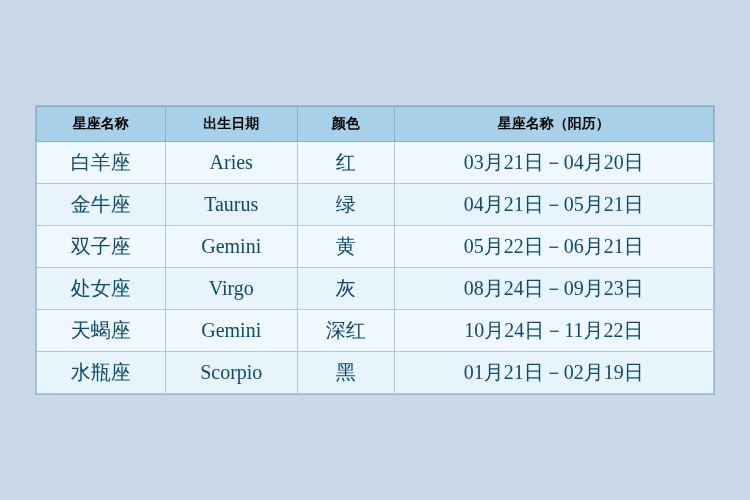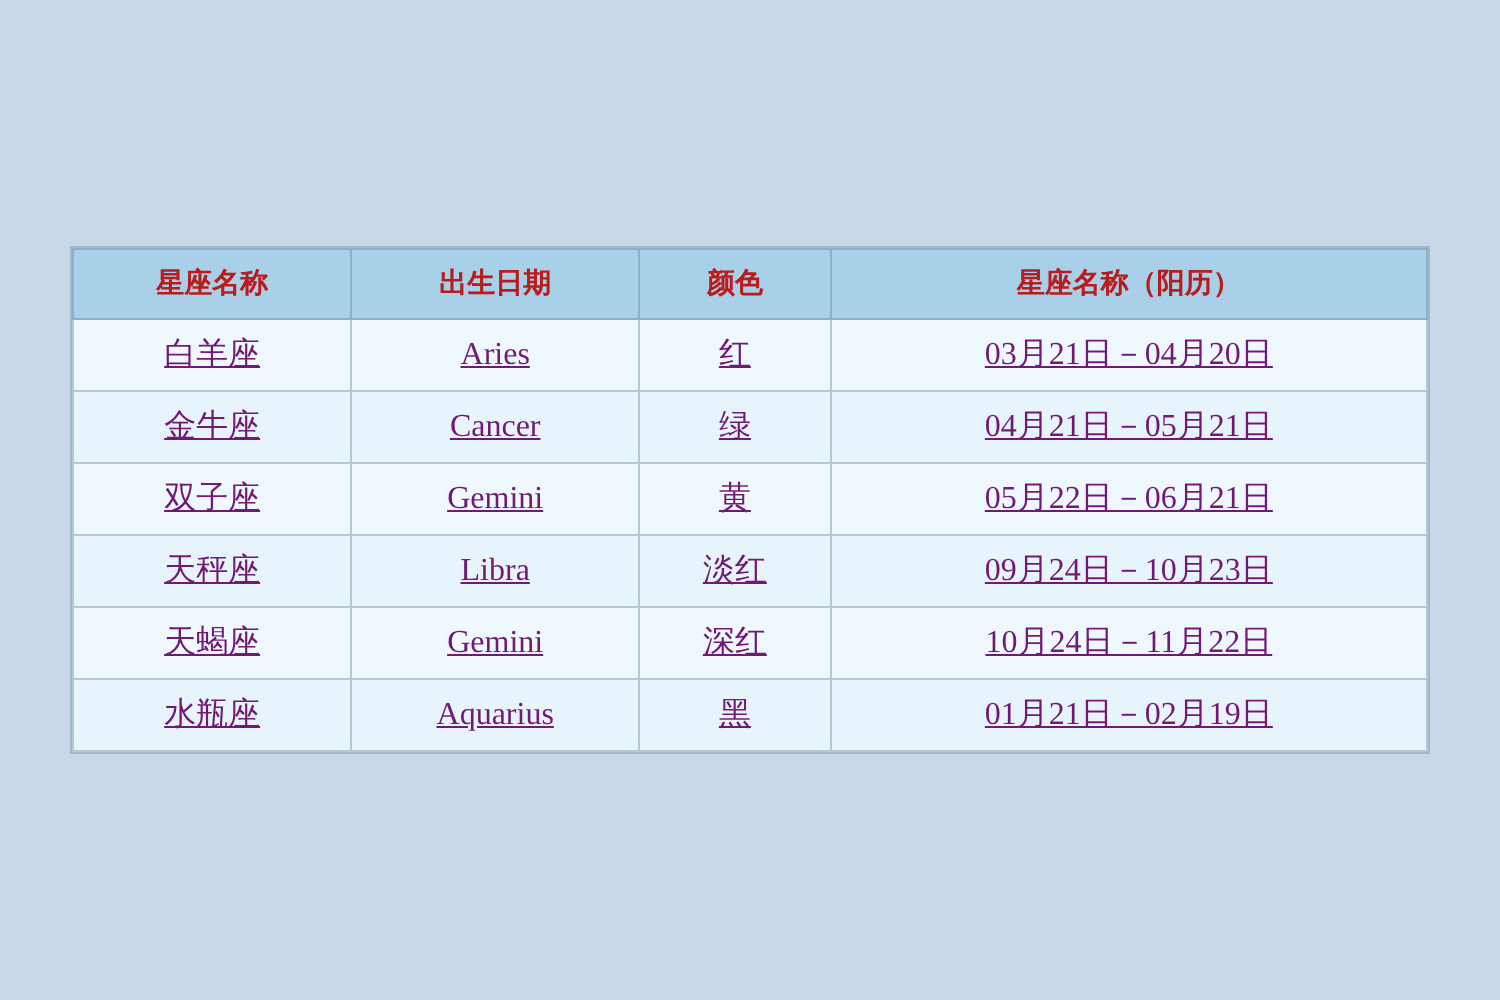--- a/index.html
+++ b/index.html
@@ -28,32 +28,31 @@
     table {
       width: 100%;
       border-collapse: collapse;
     }
 
     thead tr th {
       background-color: #a8d0e8;
       border: 1px solid #88b0c8;
       padding: 8px 10px;
       font-weight: bold;
-      color: #b91c1c;
+      color: #000000;
       font-size: 14px;
     }
 
     tbody tr td {
       border: 1px solid #b0c8d8;
       padding: 7px 10px;
       text-align: center;
-      color: #701a75;
-      font-size: 16px;
+      color: #0c4a6e;
+      font-size: 20px;
       background-color: #f0f8ff;
-      text-decoration: underline;
     }
 
     tbody tr:nth-child(even) td {
       background-color: #e8f4fb;
     }
   </style>
 </head>
 <body>
 
 <div class="table-container">
@@ -68,43 +67,43 @@
     </thead>
     <tbody id="table-body">
     <tr>
           <td>白羊座</td>
           <td>Aries</td>
           <td>红</td>
           <td>03月21日－04月20日</td>
         </tr>
         <tr>
           <td>金牛座</td>
-          <td>Cancer</td>
+          <td>Taurus</td>
           <td>绿</td>
           <td>04月21日－05月21日</td>
         </tr>
         <tr>
           <td>双子座</td>
           <td>Gemini</td>
           <td>黄</td>
           <td>05月22日－06月21日</td>
         </tr>
         <tr>
-          <td>天秤座</td>
-          <td>Libra</td>
-          <td>淡红</td>
-          <td>09月24日－10月23日</td>
+          <td>处女座</td>
+          <td>Virgo</td>
+          <td>灰</td>
+          <td>08月24日－09月23日</td>
         </tr>
         <tr>
           <td>天蝎座</td>
           <td>Gemini</td>
           <td>深红</td>
           <td>10月24日－11月22日</td>
         </tr>
         <tr>
           <td>水瓶座</td>
-          <td>Aquarius</td>
+          <td>Scorpio</td>
           <td>黑</td>
           <td>01月21日－02月19日</td>
         </tr>
       </tbody>
   </table>
 </div>
 
 </body></html>

